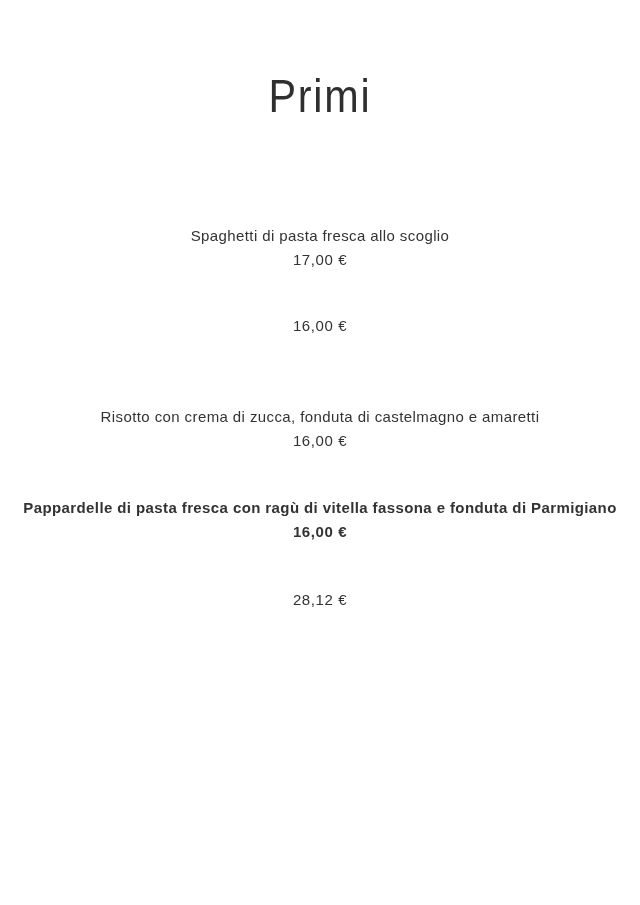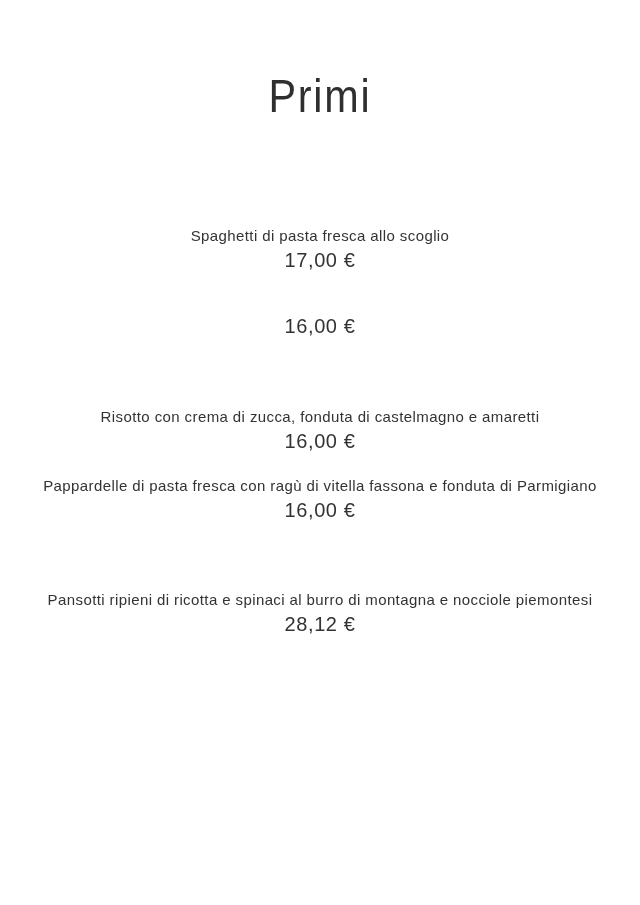--- a/index.html
+++ b/index.html
@@ -39,29 +39,29 @@
   }
   .menu-item .name {
     display: block;
     font-size: 15px;
     line-height: 24px;
     letter-spacing: 0.4px;
     color: #333333;
   }
   .menu-item .price {
     display: block;
-    font-size: 20px;
+    font-size: 15px;
     line-height: 24px;
     letter-spacing: 0.6px;
     color: #333333;
   }
   .item-0 { top: 224px; }
   .item-1 { top: 314px; }
   .item-2 { top: 405px; }
-  .item-3 { top: 474px; }
+  .item-3 { top: 496px; font-weight: bold; }
   .item-4 { top: 588px; }
 </style>
 </head>
 <body>
 
 <div class="page">
 
   <h1 class="page-title">Primi</h1>
 
   <div class="menu-item item-0">
@@ -77,17 +77,16 @@
     <span class="name">Risotto con crema di zucca, fonduta di castelmagno e amaretti</span>
     <span class="price">16,00 €</span>
   </div>
 
   <div class="menu-item item-3">
     <span class="name">Pappardelle di pasta fresca con ragù di vitella fassona e fonduta di Parmigiano</span>
     <span class="price">16,00 €</span>
   </div>
 
   <div class="menu-item item-4">
-    <span class="name">Pansotti ripieni di ricotta e spinaci al burro di montagna e nocciole piemontesi</span>
     <span class="price">28,12 €</span>
   </div>
 
 </div>
 
 </body></html>

